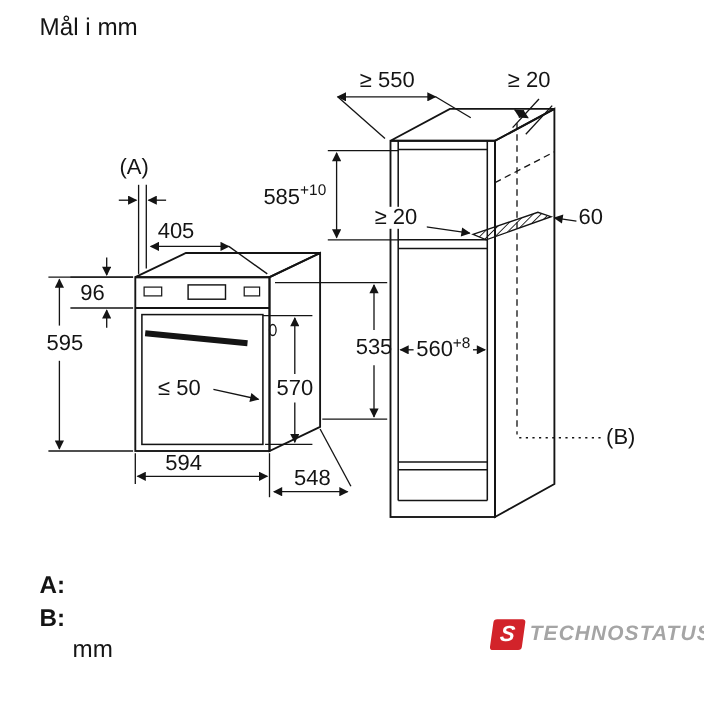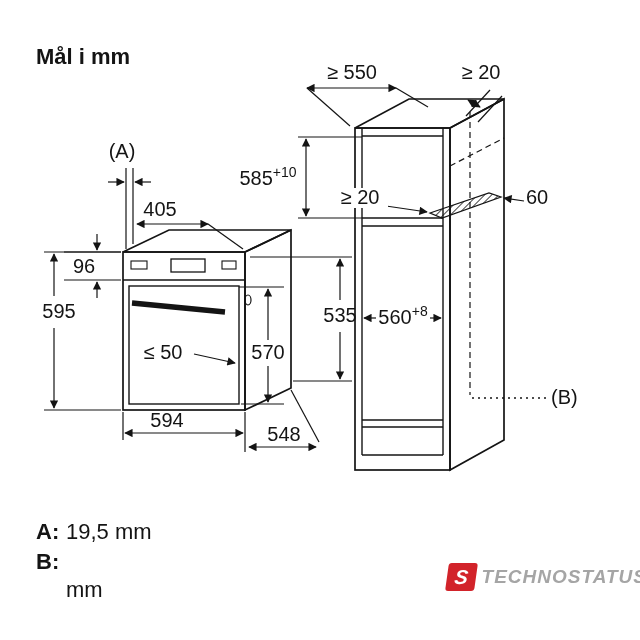--- a/index.html
+++ b/index.html
@@ -1,21 +1,21 @@
 <!DOCTYPE html>
 <html><head>
 <meta charset="utf-8">
 <style>
   html,body{margin:0;padding:0;}
   body{
     width:640px;height:640px;position:relative;background:#ffffff;
     font-family:"Liberation Sans", sans-serif;color:#141414;overflow:hidden;
   }
   .page-title{
-    position:absolute;left:36px;top:44px;font-size:22px;font-weight:bold;margin:0;
+    position:absolute;left:36px;top:12px;font-size:22px;font-weight:normal;margin:0;
   }
   svg.diagram{position:absolute;left:0;top:0;}
   svg text{font-family:"Liberation Sans",sans-serif;font-size:20px;fill:#141414;}
   .notes{position:absolute;left:36px;top:518px;font-size:22px;line-height:28px;}
   .note{display:flex;align-items:flex-start;margin-bottom:2px;}
   .note .lbl{font-weight:bold;width:30px;flex:0 0 30px;}
   .watermark{
     position:absolute;left:447px;top:552px;width:200px;height:50px;
     background:rgba(255,255,255,0.88);display:flex;align-items:center;gap:6px;
   }
@@ -156,21 +156,20 @@
     <text x="403" y="324" text-anchor="middle">
       <tspan>560</tspan><tspan dy="-8" font-size="14">+8</tspan>
     </text>
     <text x="551" y="404">(B)</text>
   </g>
 </svg>
 
 <div class="notes">
   <div class="note">
     <span class="lbl">A:</span>
-    <span>19,5 mm</span>
   </div>
   <div class="note">
     <span class="lbl">B:</span>
     <span>
       <br>
       <span>mm</span>
     </span>
   </div>
 </div>
 

